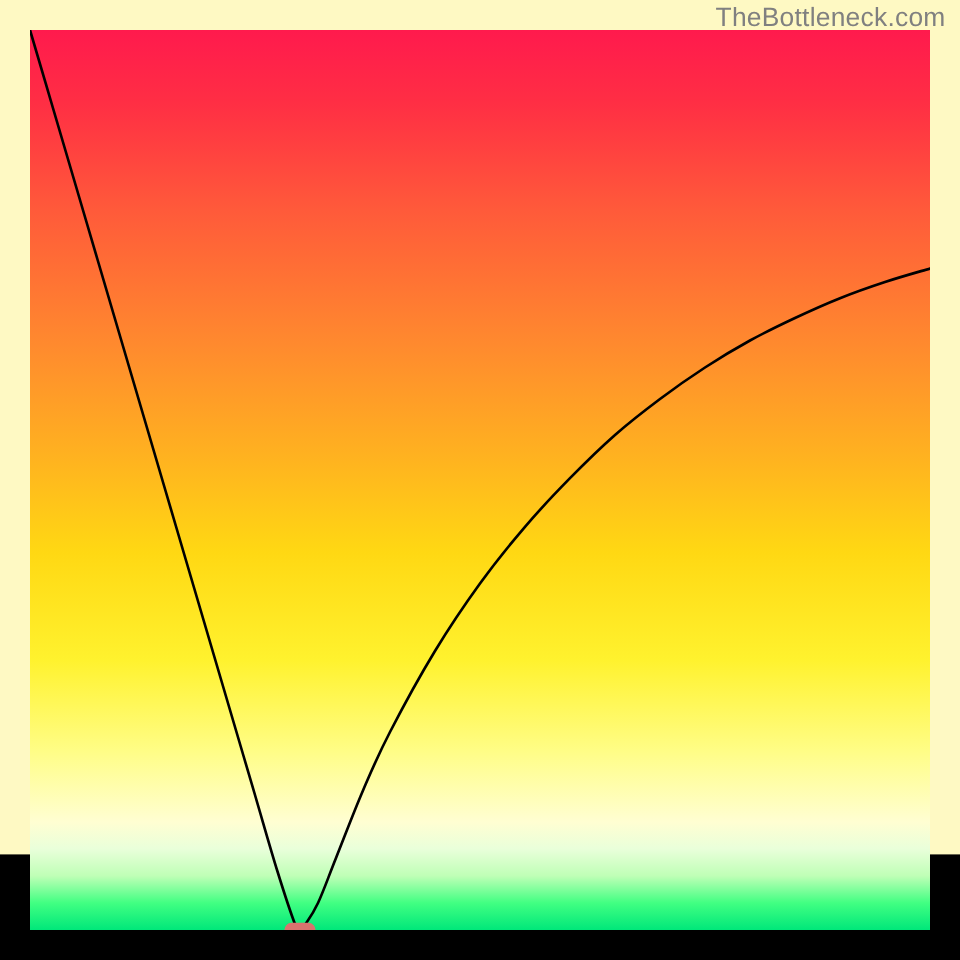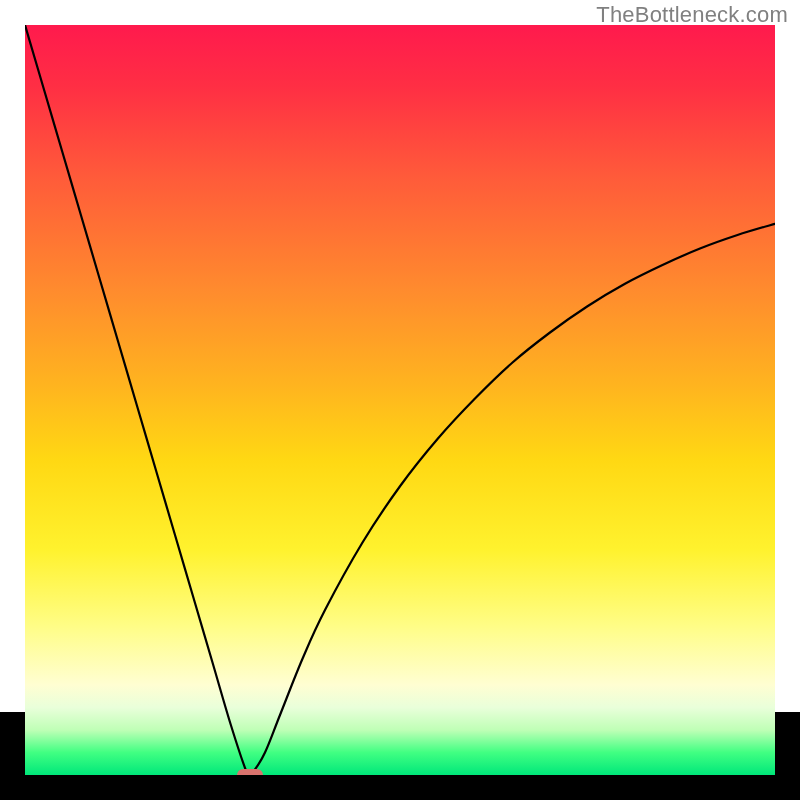--- a/index.html
+++ b/index.html
@@ -7,21 +7,21 @@
     padding: 0;
     width: 800px;
     height: 800px;
     background: #000;
     overflow: hidden;
   }
   .frame {
     position: relative;
     width: 800px;
     height: 712px;
-    background: #ffffff;
+    background: #fef9c3;
   }
   .watermark {
     position: absolute;
     top: 2px;
     right: 12px;
     color: #808080;
     font-family: Arial, Helvetica, sans-serif;
     font-size: 22px;
     letter-spacing: 0.2px;
     font-weight: 500;

